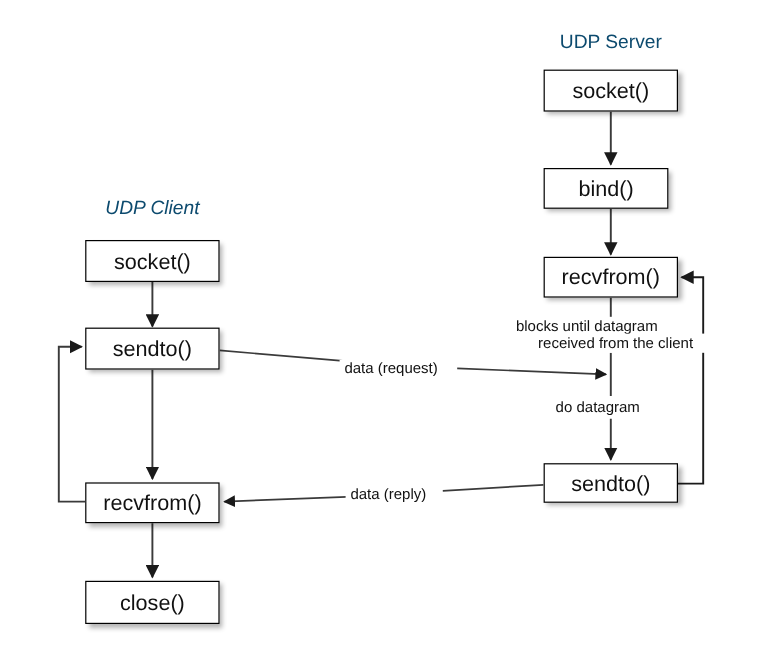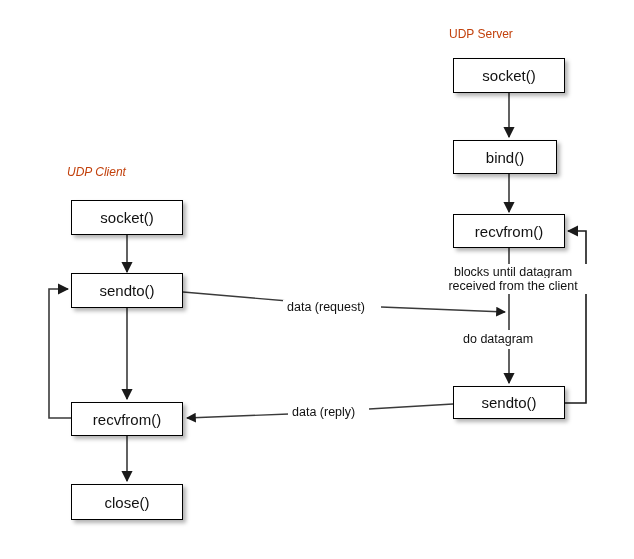--- a/index.html
+++ b/index.html
@@ -24,30 +24,30 @@
   }
   .node {
     position: absolute;
     box-sizing: border-box;
     background: #ffffff;
     border: 1.4px solid #000000;
     box-shadow: 3px 3px 4px rgba(0,0,0,0.30);
     display: flex;
     align-items: center;
     justify-content: center;
-    font-size: 15px;
+    font-size: 18px;
     color: #111111;
     line-height: 1;
     z-index: 3;
   }
   .col-title {
     position: absolute;
-    font-size: 12px;
-    color: #c2410c;
-    text-align: left;
+    font-size: 16px;
+    color: #0c4a6e;
+    text-align: center;
     white-space: nowrap;
     z-index: 3;
   }
   .edge-label {
     position: absolute;
     font-size: 12.5px;
     color: #111111;
     background: #ffffff;
     text-align: center;
     white-space: nowrap;
@@ -114,19 +114,19 @@
   <div class="node" style="left:453px; top:140px; width:104px; height:34px;">bind()</div>
 
   <div class="node" style="left:453px; top:214px; width:112px; height:34px;">recvfrom()</div>
 
   <div class="node" style="left:453px; top:386px; width:112px; height:33px;">sendto()</div>
 
   <div class="edge-label" style="left:283px; top:300px;">data (request)</div>
 
   <div class="edge-label" style="left:288px; top:405px;">data (reply)</div>
 
-  <div class="edge-label multiline" style="left:424px; top:264px; width:170px;">blocks until datagram</div>
+  <div class="edge-label multiline" style="left:400px; top:264px; width:170px;">blocks until datagram</div>
 
   <div class="edge-label multiline" style="left:424px; top:278px; width:170px;">received from the client</div>
 
   <div class="edge-label" style="left:459px; top:332px;">do datagram</div>
 
 </div>
 
 </body></html>

